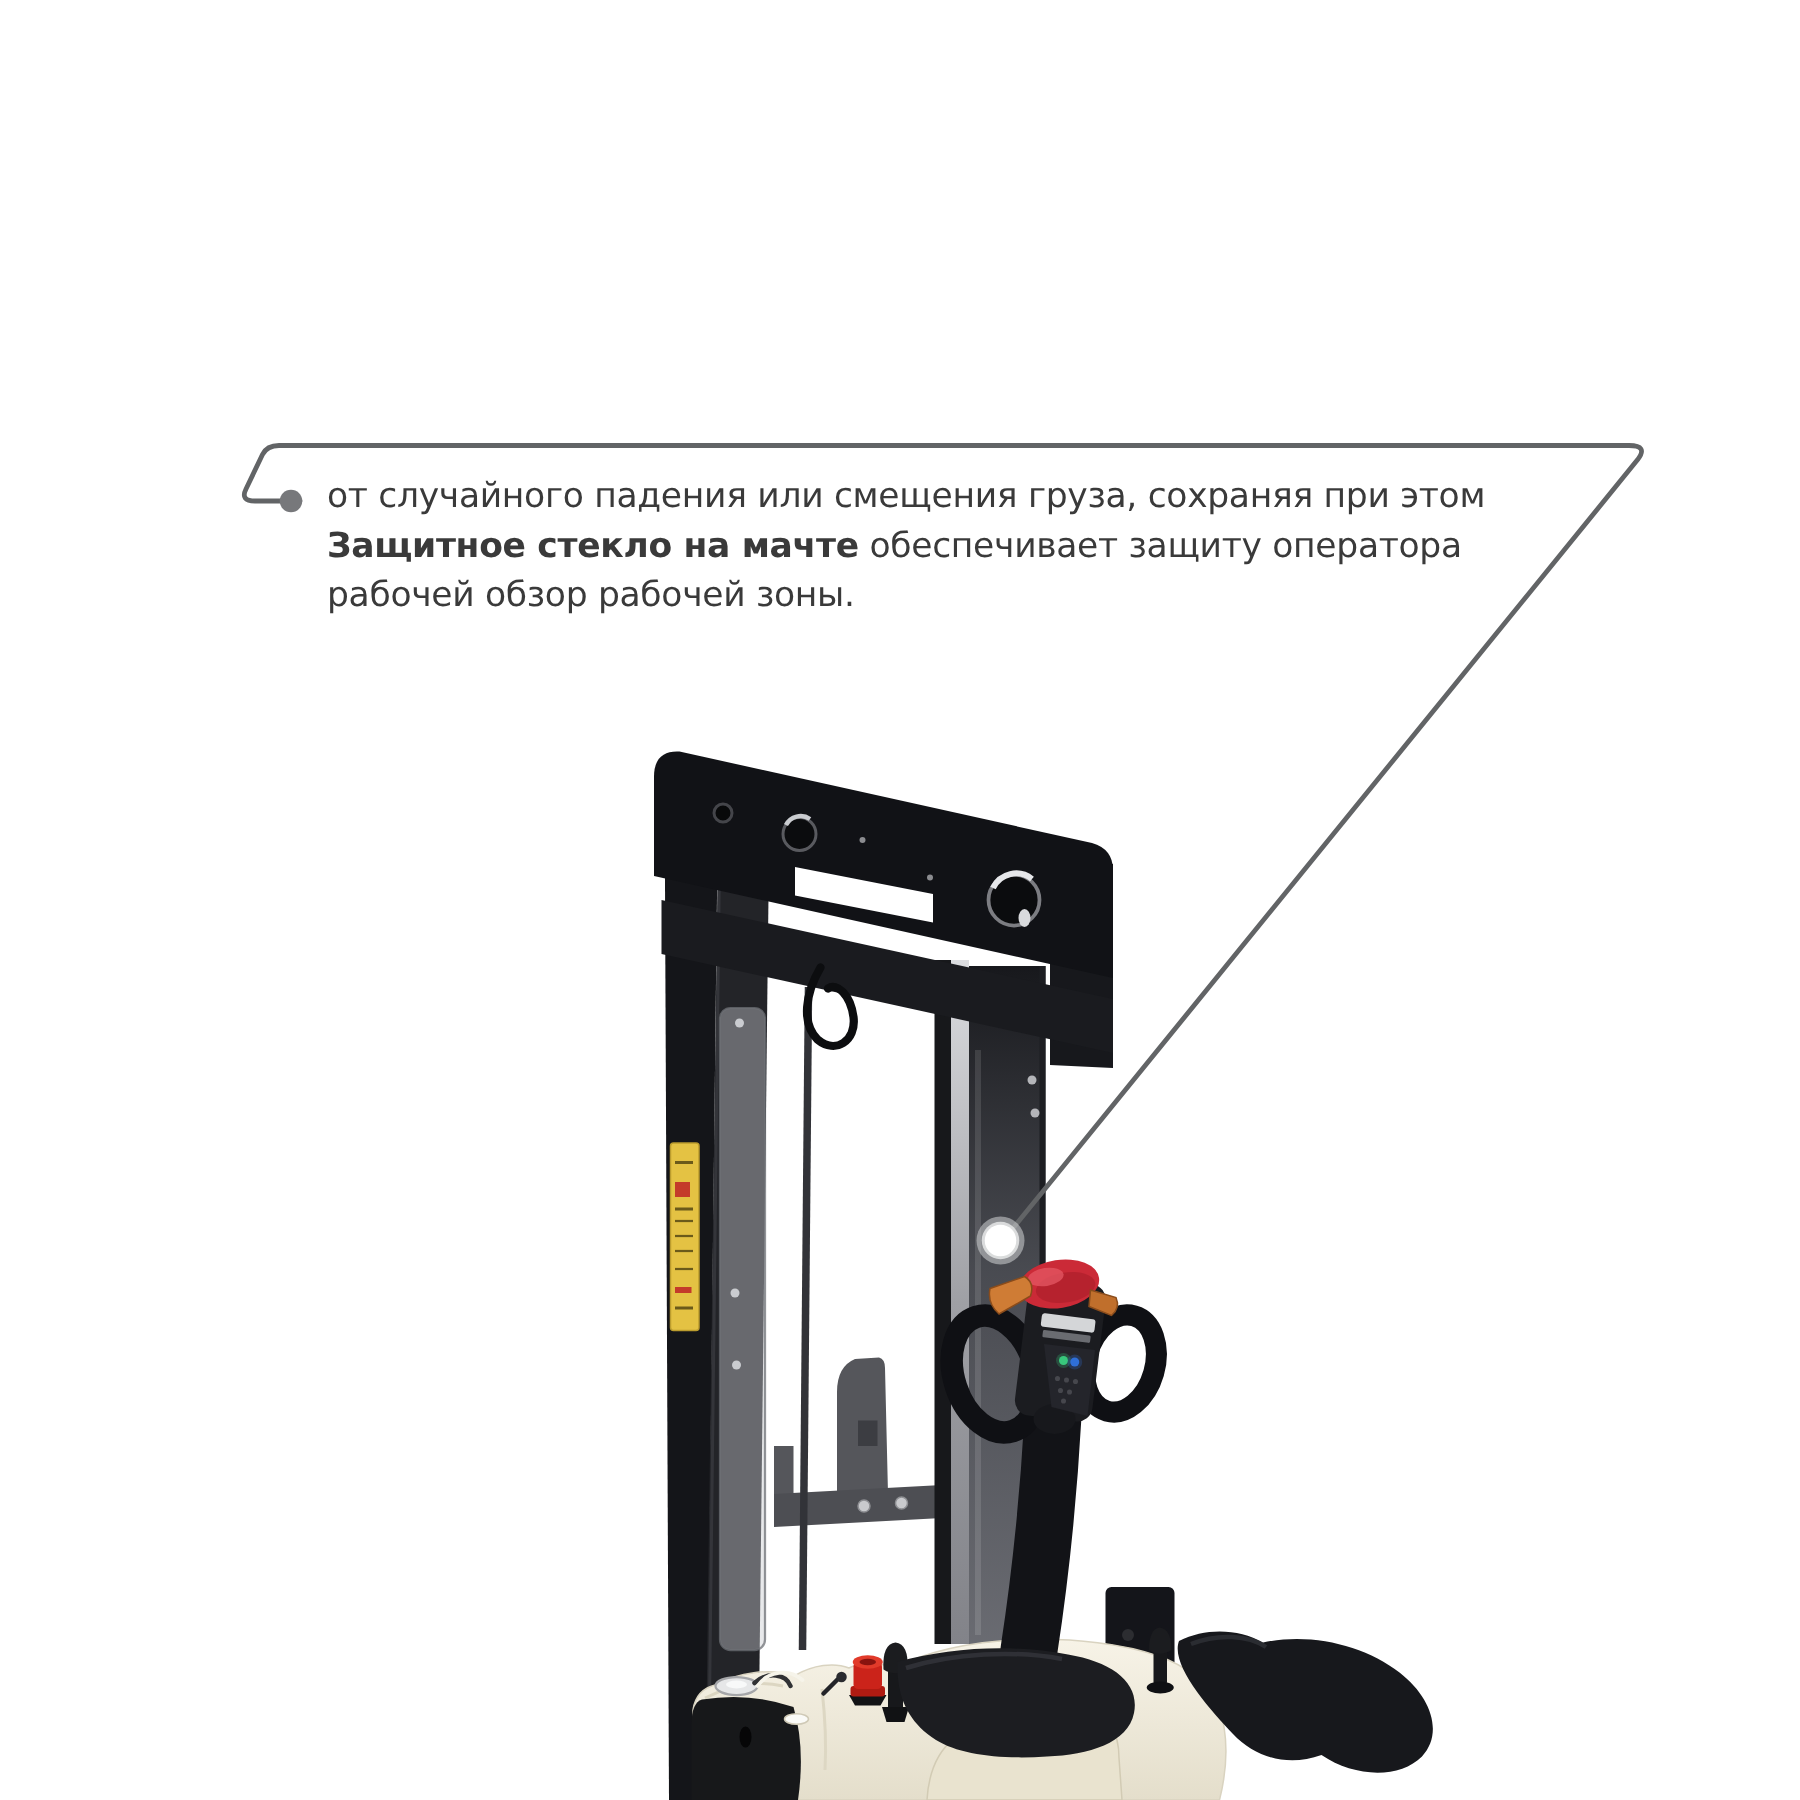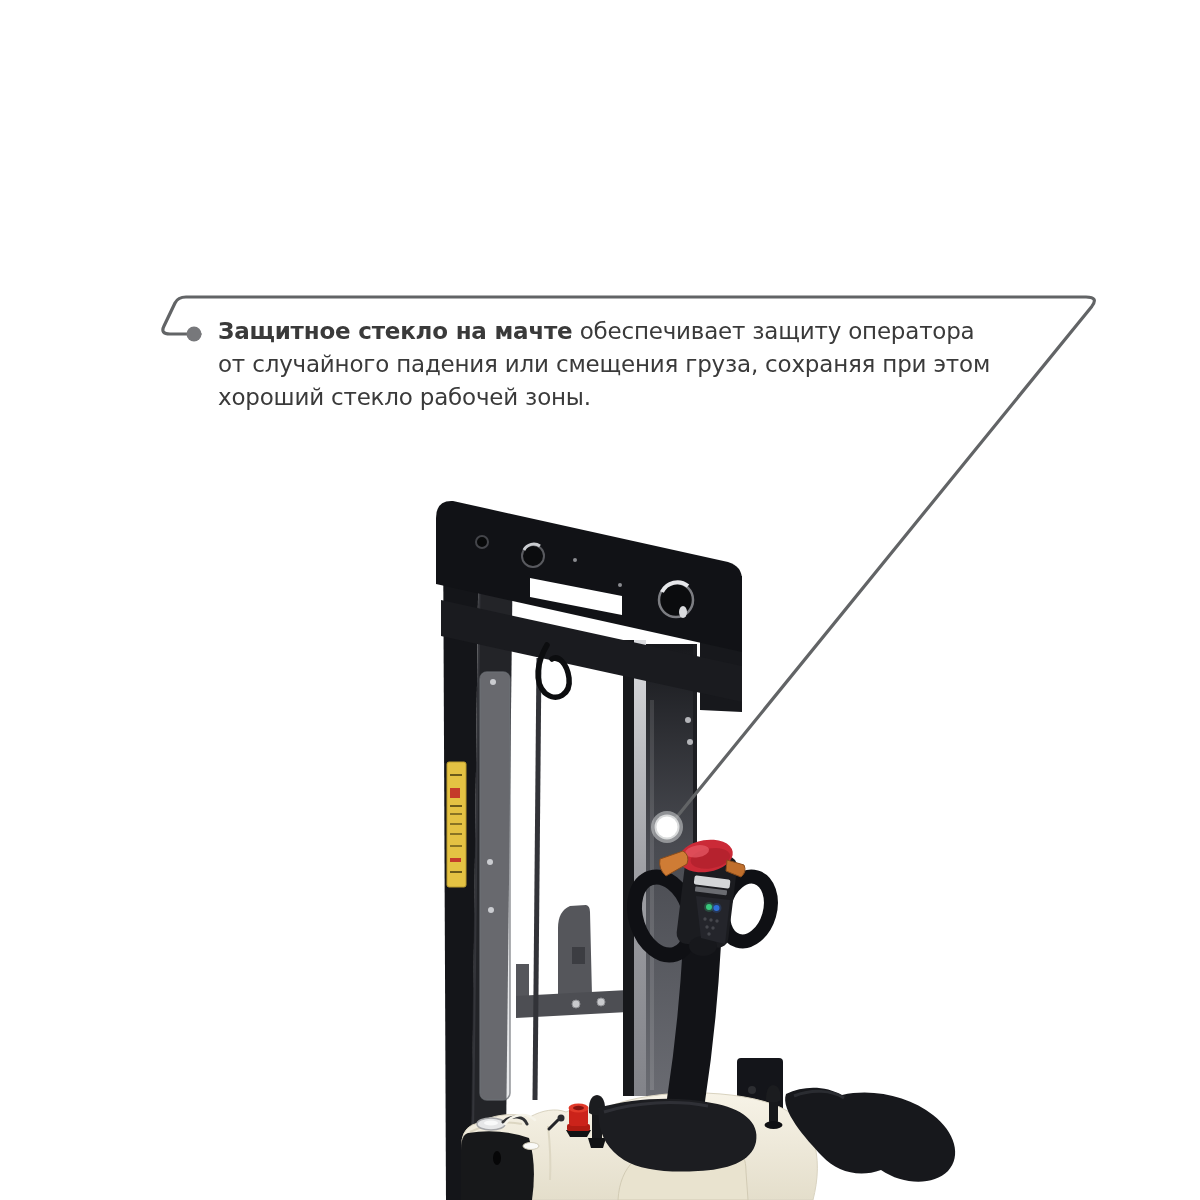--- a/index.html
+++ b/index.html
@@ -207,18 +207,18 @@
     <circle cx="194" cy="334" r="7.5" style="fill:var(--anchor-gray)"></circle>
     <g>
       <circle cx="667" cy="827" r="16" fill="#d2d3d6" opacity="0.55"></circle>
       <circle cx="667" cy="827" r="12.5" fill="#eceded" opacity="0.8"></circle>
       <circle cx="667" cy="827" r="10.5" style="fill:var(--target-white)"></circle>
     </g>
   </g>
 </svg>
 
 <div class="callout-text">
+  <div class="line">от случайного падения или смещения груза, сохраняя при этом</div>
   <div class="line"><b>Защитное стекло на мачте</b> <span>обеспечивает защиту оператора</span></div>
-  <div class="line">от случайного падения или смещения груза, сохраняя при этом</div>
-  <div class="line">хороший стекло рабочей зоны.</div>
+  <div class="line">рабочей обзор рабочей зоны.</div>
 </div>
 
 </div>
 
 </body></html>

